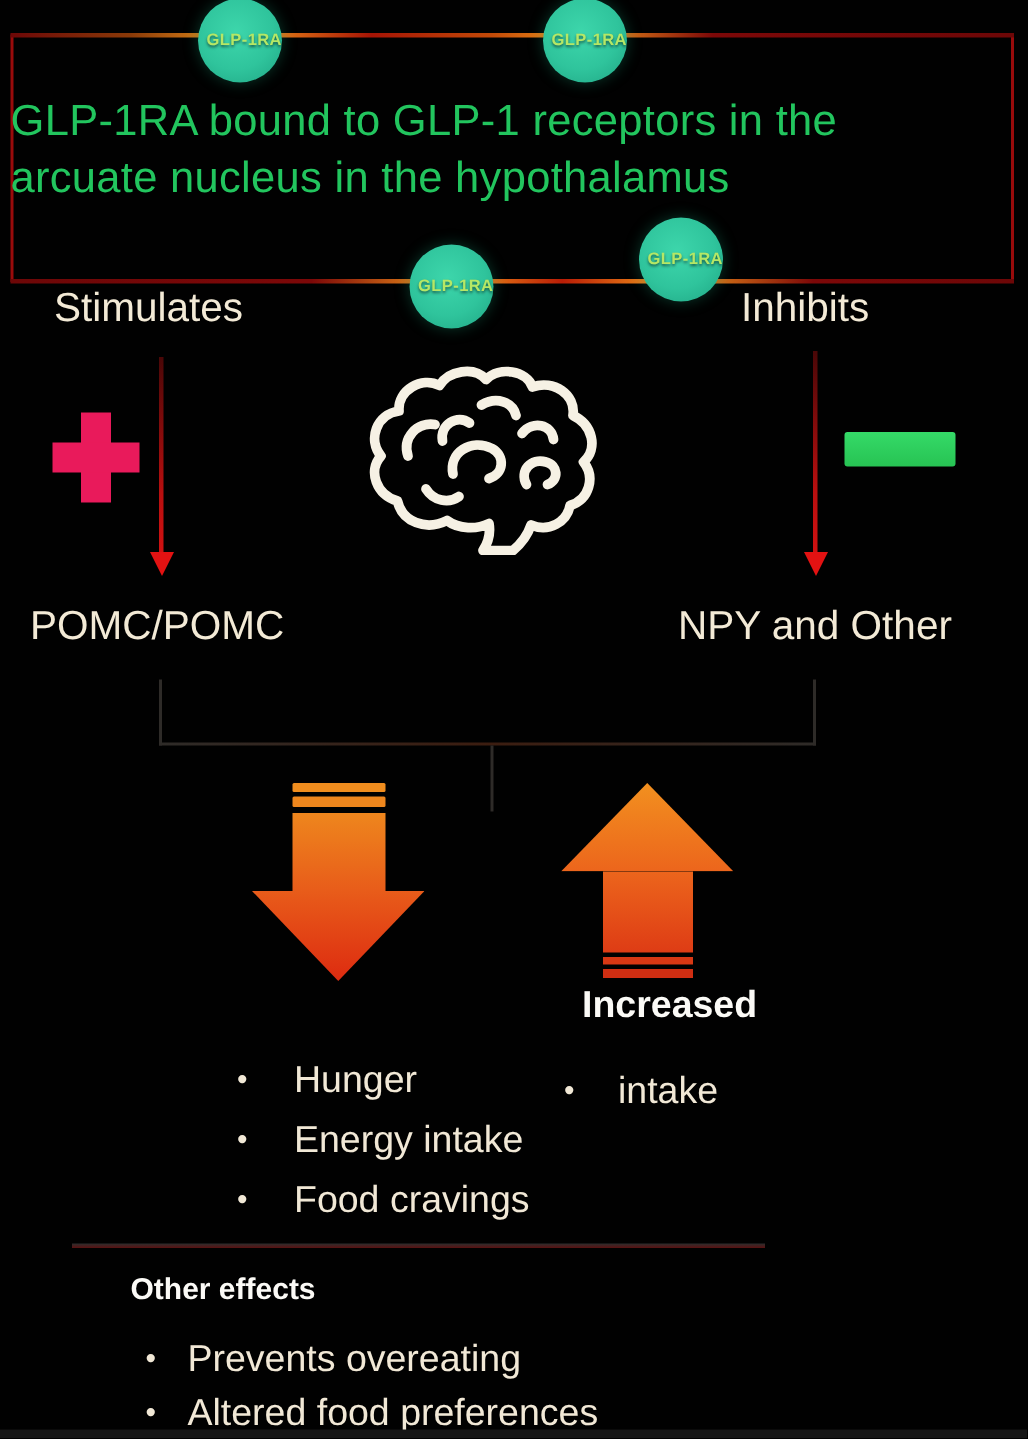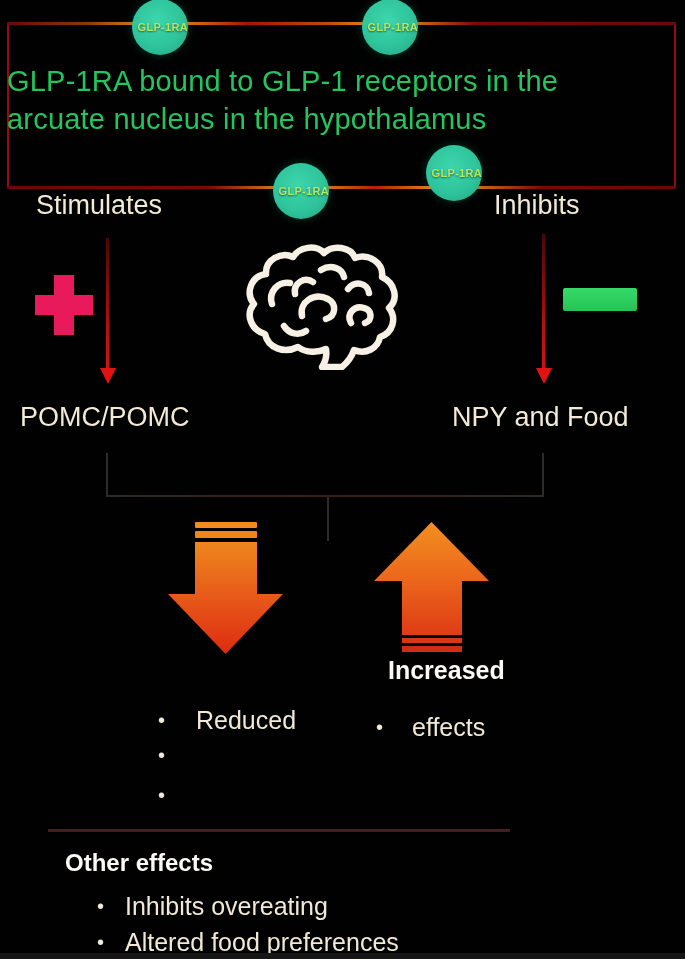--- a/index.html
+++ b/index.html
@@ -117,21 +117,21 @@
         <path d="M83 26 C93 20 104 24 106 33"></path>
         <path d="M64 72 C61 58 76 48 90 55 C99 60 98 72 88 75"></path>
         <path d="M110 45 C117 36 130 39 131 49"></path>
         <path d="M113 79 C108 70 116 61 126 64 C134 66 135 76 127 79"></path>
         <path d="M46 82 C51 90 61 92 68 87"></path>
       </g>
     </svg>
   </div>
 
   <div class="lbl" style="left:20px;top:402px;">POMC/POMC</div>
-  <div class="lbl" style="left:452px;top:402px;">NPY and Food</div>
+  <div class="lbl" style="left:452px;top:402px;">NPY and Other</div>
 
   <div class="bracket" style="left:106px;top:453px;width:2px;height:44px;"></div>
   <div class="bracket" style="left:542px;top:453px;width:2px;height:44px;"></div>
   <div class="bracket" style="left:106px;top:495px;width:438px;height:2px;background:linear-gradient(90deg,#2e2b28,#3c1d10 50%,#2e2b28);"></div>
   <div class="bracket" style="left:327px;top:497px;width:2px;height:44px;"></div>
 
   <div class="oarrow down" style="left:168px;top:522px;width:115px;">
     <div class="bar b1"></div>
     <div class="bar b2"></div>
     <div class="shaft"></div>
@@ -139,40 +139,42 @@
   </div>
   <div class="oarrow up" style="left:374px;top:522px;width:115px;">
     <div class="head"></div>
     <div class="shaft"></div>
     <div class="b1"></div>
     <div class="b2"></div>
   </div>
 
   <div class="li" style="left:158px;top:706px;">
     <span class="dot" style="width:38px;">•</span>
-    <span>Reduced</span>
+    <span>Hunger</span>
   </div>
   <div class="li" style="left:158px;top:746px;">
     <span class="dot" style="width:38px;">•</span>
+    <span>Energy intake</span>
   </div>
   <div class="li" style="left:158px;top:786px;">
     <span class="dot" style="width:38px;">•</span>
+    <span>Food cravings</span>
   </div>
 
   <div class="head-bold" style="left:372px;top:656px;margin-left:16px;">Increased</div>
   <div class="li" style="left:376px;top:713px;">
     <span class="dot" style="width:36px;">•</span>
-    <span>effects</span>
+    <span>intake</span>
   </div>
 
   <div class="sep" style="left:48px;top:829px;width:462px;"></div>
-  <div class="head-bold" style="left:65px;top:849px;font-size:24px;">Other effects</div>
+  <div class="head-bold" style="left:87px;top:849px;font-size:20px;">Other effects</div>
   <div class="li" style="left:97px;top:892px;">
     <span class="dot" style="width:28px;">•</span>
-    <span>Inhibits overeating</span>
+    <span>Prevents overeating</span>
   </div>
   <div class="li" style="left:97px;top:928px;">
     <span class="dot" style="width:28px;">•</span>
     <span>Altered food preferences</span>
   </div>
 
   <div class="bottom-strip"></div>
 </div>
 
 </body></html>

